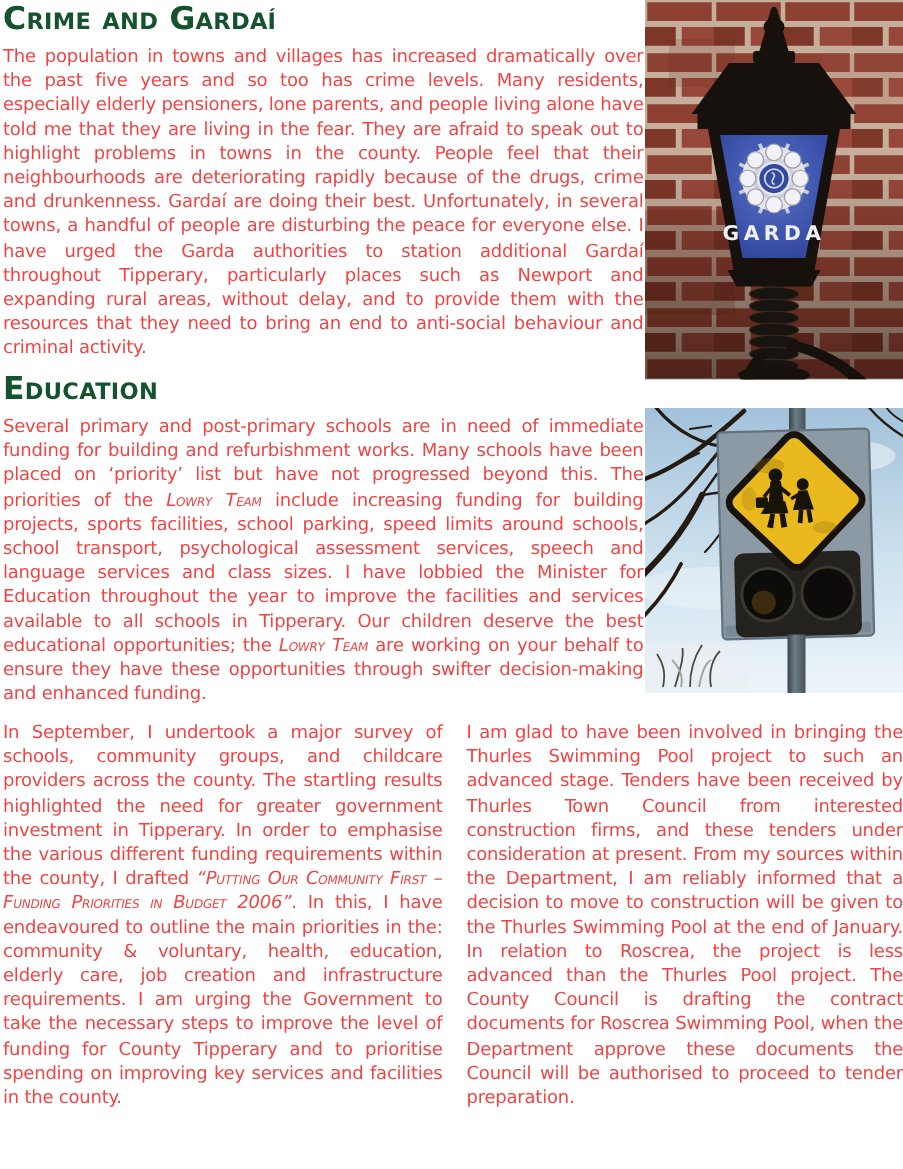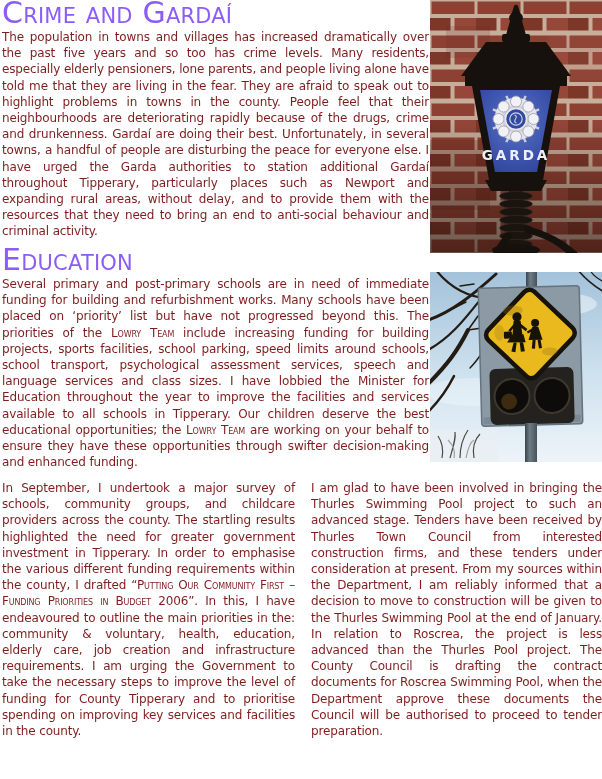--- a/index.html
+++ b/index.html
@@ -5,35 +5,36 @@
   html,body{margin:0;padding:0;}
   body{
     width:602px;height:779px;background:#ffffff;overflow:hidden;
     font-family:"DejaVu Sans","Liberation Sans",sans-serif;
   }
   .page{position:relative;width:602px;height:779px;background:#fff;}
   .section{position:absolute;}
   h2.sec-heading{
     margin:0 0 4px 0;
     font-variant:small-caps;
-    font-weight:400;
-    font-size:30px;
+    font-weight:700;
+    font-size:21px;
     line-height:25px;
     letter-spacing:.2px;
-    color:#8b5cf6;
+    color:#14532d;
   }
   p.para{
     margin:0;
     font-size:12px;
     line-height:16.2px;
     letter-spacing:-0.15px;
     text-align:justify;
-    color:#7f1d1d;
+    color:#ef4444;
   }
   .sc-italic{
+    font-style:italic;
     font-variant:small-caps;
   }
   #sec-crime{left:2px;top:0;width:427px;}
   #img-garda{position:absolute;left:430px;top:0;width:143px;height:253px;text-align:center;}
   #sec-education{left:2px;top:247px;width:427px;}
   #img-sign{position:absolute;left:430px;top:272px;width:172px;height:190px;}
   #sec-budget{left:2px;top:480px;width:293px;}
   #sec-swimming{left:311px;top:480px;width:291px;}
   .photo svg{display:block;}
 </style>

